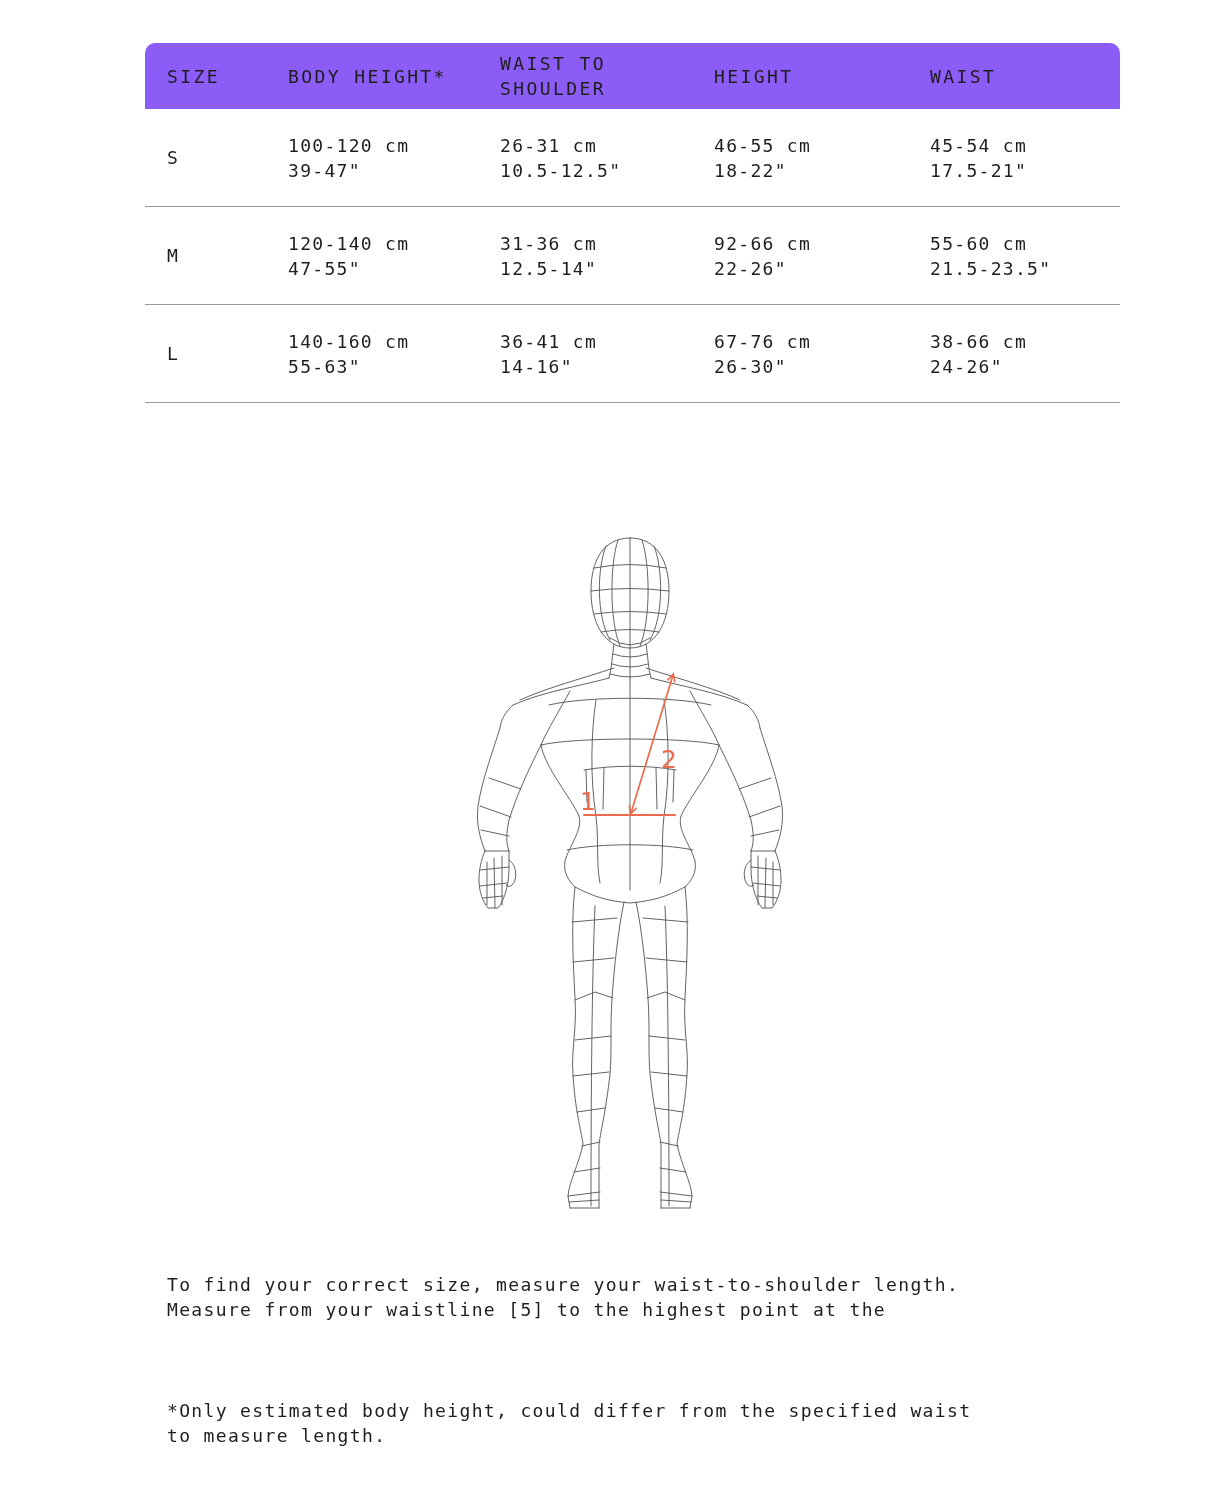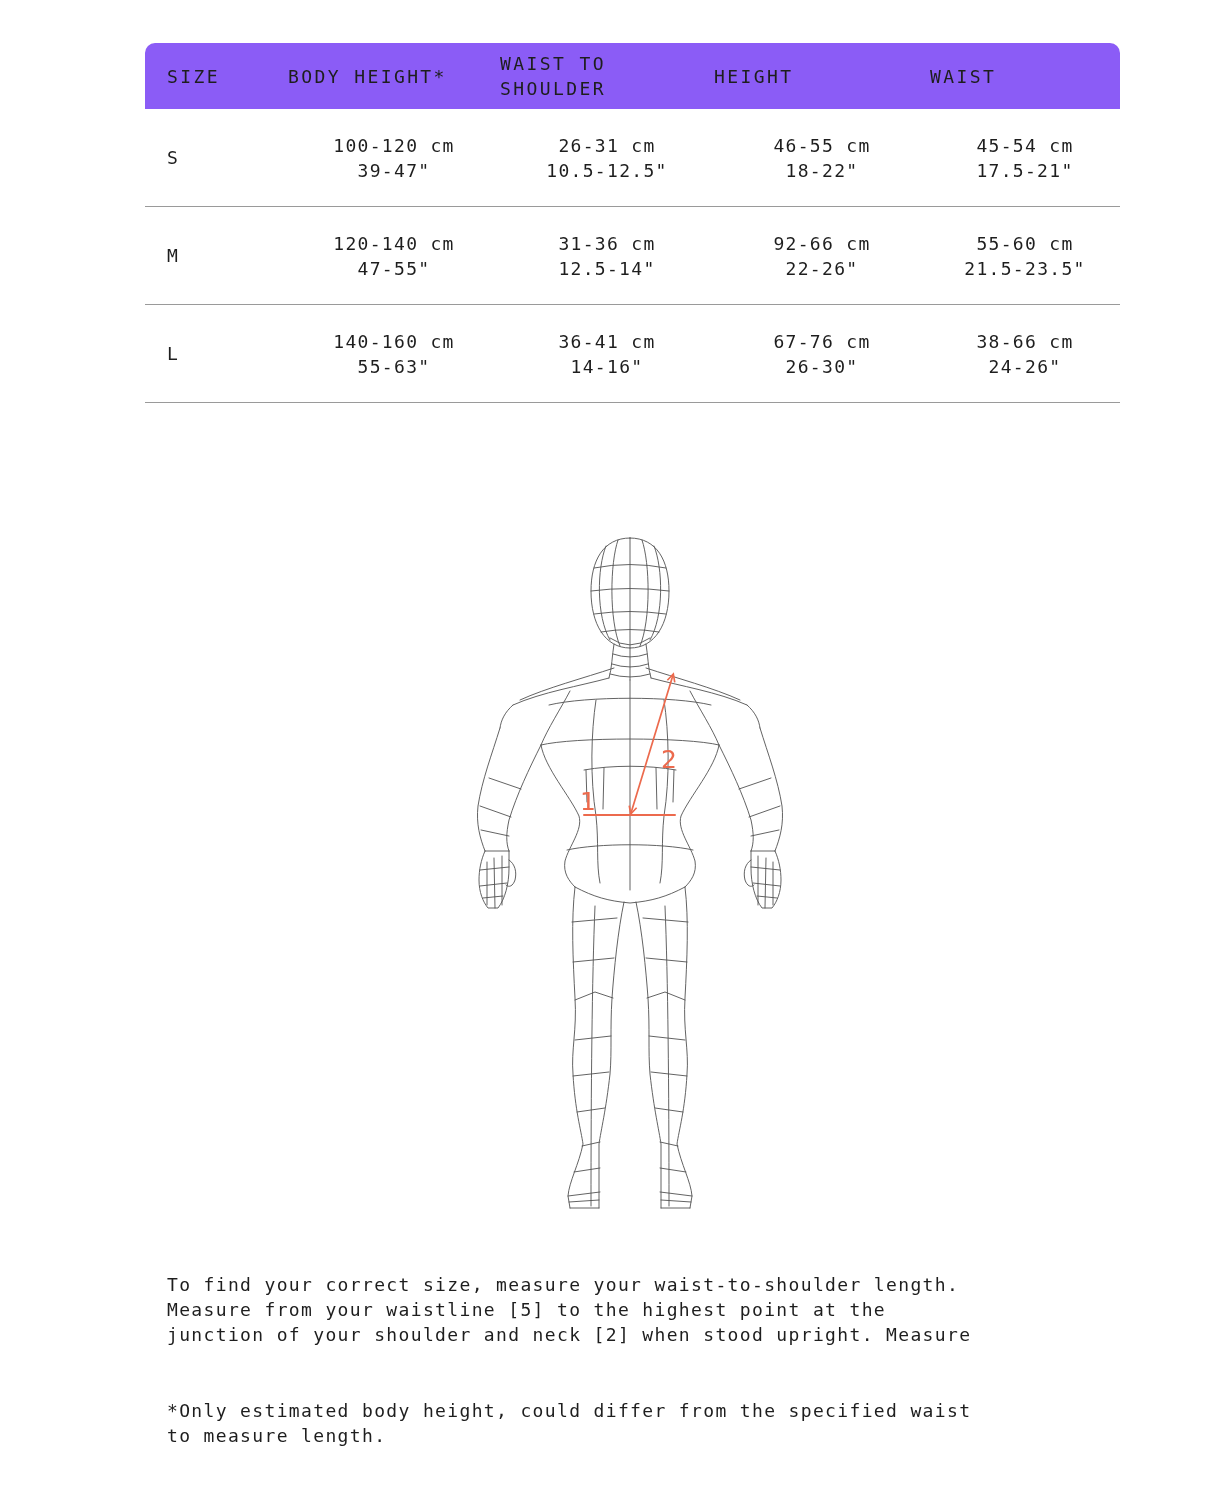--- a/index.html
+++ b/index.html
@@ -29,21 +29,21 @@
   .t-head .wrapcell { max-width: 168px; }
   .t-row {
     height: 98px;
     border-bottom: 1.5px solid #9a9a9a;
     font-size: 18px;
     letter-spacing: 1.3px;
     line-height: 25px;
   }
   .t-row .cell.first { padding-left: 22px; }
   .cell { white-space: nowrap; }
-  .cell .ln { display: block; text-align: center; }
+  .cell .ln { display: block; }
 
   
   .figure-wrap { position: absolute; left: 428px; top: 528px; width: 404px; height: 692px; }
   .figure-wrap svg { display: block; width: 404px; height: 692px; }
   .wire { fill: none; stroke: #565656; stroke-width: 1; stroke-linecap: round; stroke-linejoin: round; opacity: .92; }
   .accent { fill: none; stroke-linecap: round; }
   .accent-label { font-family: "DejaVu Sans", "Liberation Sans", sans-serif; font-size: 25px; }
 
   
   .note {
@@ -193,19 +193,18 @@
     <line class="accent" x1="156" y1="287" x2="247" y2="287" stroke="#ec6a4d" stroke-width="2"></line>
     <line class="accent" x1="203" y1="285" x2="245" y2="147" stroke="#ec6a4d" stroke-width="1.7" marker-start="url(#arrow)" marker-end="url(#arrow)"></line>
     <text class="accent-label" x="152" y="282" fill="#ec6a4d">1</text>
     <text class="accent-label" x="233" y="240" fill="#ec6a4d">2</text>
   </svg>
 </div>
 
 <div class="note note-measure">
   <div>To find your correct size, measure your waist-to-shoulder length.</div>
   <div>Measure from your waistline [5] to the highest point at the</div>
-  <div>junction of your shoulder and neck [2] when stood upright. Measure</div>
 </div>
 
 <div class="note note-footnote">
   <div>*Only estimated body height, could differ from the specified waist</div>
   <div>to measure length.</div>
 </div>
 
 </body></html>

